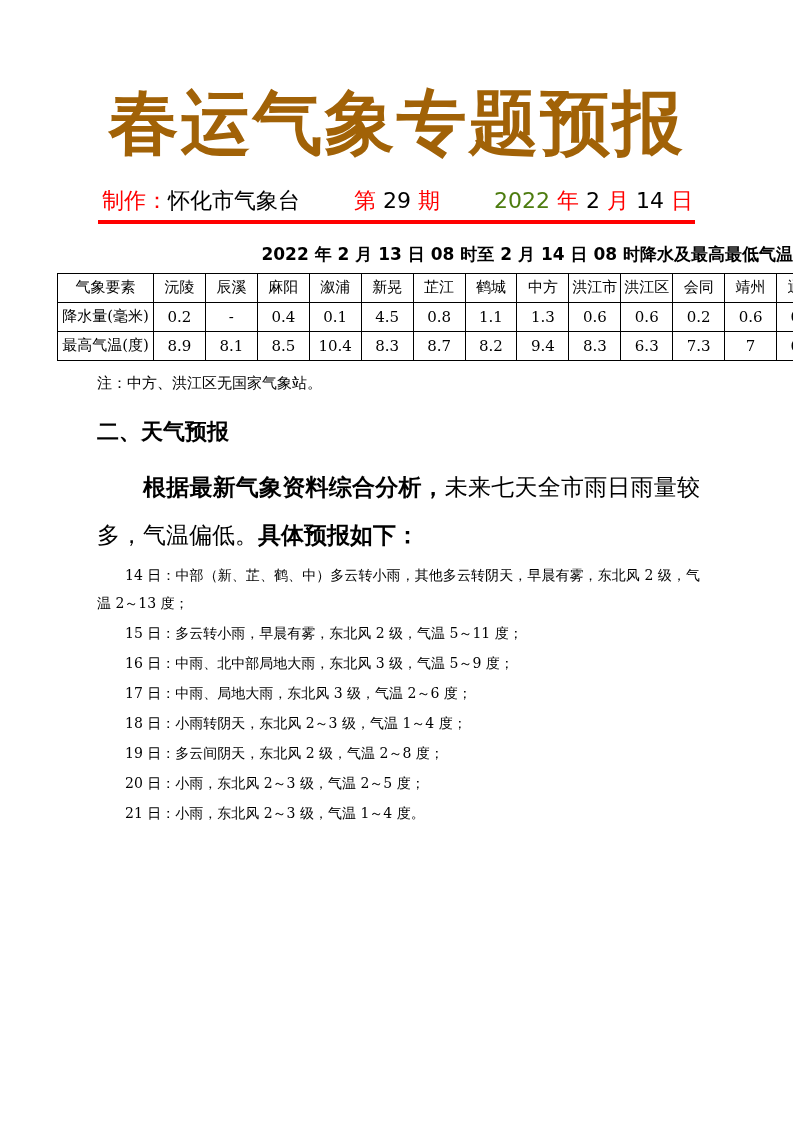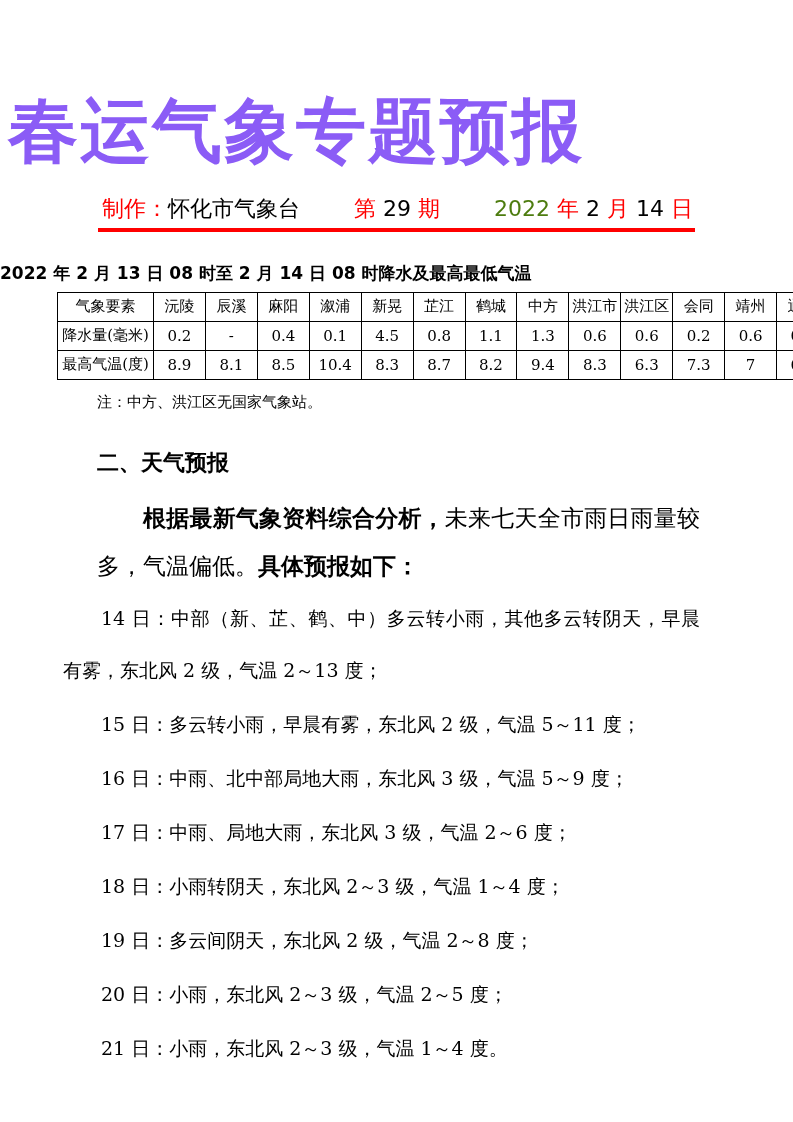--- a/index.html
+++ b/index.html
@@ -7,27 +7,28 @@
   .page {
     width: 793px; height: 1122px;
     margin: 0 auto;
     background: #ffffff;
     color: #000;
     font-family: "DejaVu Serif", serif;
     overflow: hidden;
     position: relative;
   }
   .doc-title {
-    margin: 8px;
+    margin: 0;
     padding-top: 86px;
+    text-align: center;
     font-size: 70px;
     line-height: 1.05;
     font-weight: bold;
     letter-spacing: 2px;
-    color: #8b5cf6;
+    color: #a16207;
     font-family: "DejaVu Serif", serif;
   }
   .meta-row {
     display: flex;
     justify-content: space-between;
     align-items: baseline;
     margin: 26px 100px 0 102px;
     font-size: 22px;
     font-weight: normal;
     font-family: "DejaVu Sans", sans-serif;
@@ -37,24 +38,24 @@
     margin: 4px 98px 0 98px;
     border-top: 4px solid #ff0000;
     height: 0;
   }
   .sec-heading {
     margin: 38px 93px 0 97px;
     font-size: 22px;
     font-weight: bold;
     font-family: "DejaVu Sans", sans-serif;
   }
-  .sec-heading.second { margin-top: 36px; }
+  .sec-heading.second { margin-top: 24px; }
   .table-title {
-    margin-top: 30px;
-    text-align: left;
+    margin-top: 19px;
+    text-align: right;
     font-size: 17px;
     font-weight: bold;
     font-family: "DejaVu Sans", sans-serif;
   }
   table.wx-table {
     margin: 7px 48px 0 57px;
     width: 772px;
     border-collapse: collapse;
     table-layout: fixed;
     font-size: 15px;
@@ -79,23 +80,23 @@
     font-size: 23px;
     line-height: 48px;
     text-indent: 2em;
     text-align: justify;
   }
   .body-par b, .intro-bold {
     font-family: "DejaVu Sans", sans-serif;
     font-weight: bold;
   }
   .forecast-days p {
-    margin: 2px 93px 0 63px;
-    font-size: 19px;
-    line-height: 52px;
+    margin: 2px 93px 0 97px;
+    font-size: 14px;
+    line-height: 28px;
     text-indent: 2em;
     text-align: justify;
   }
 </style>
 </head>
 <body>
 
 <div class="page">
 
   <h1 class="doc-title">春运气象专题预报</h1>

